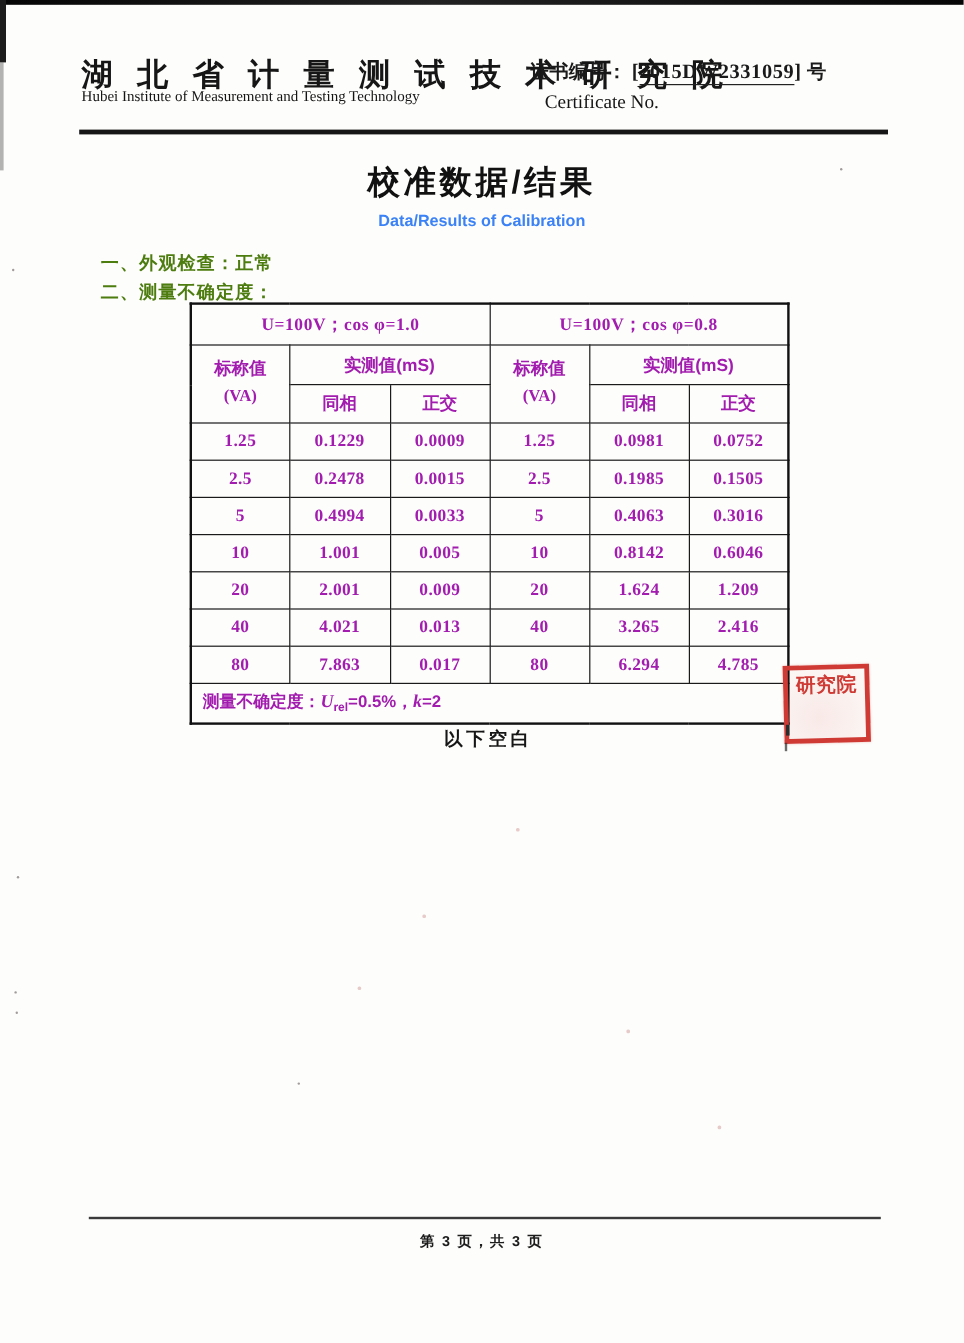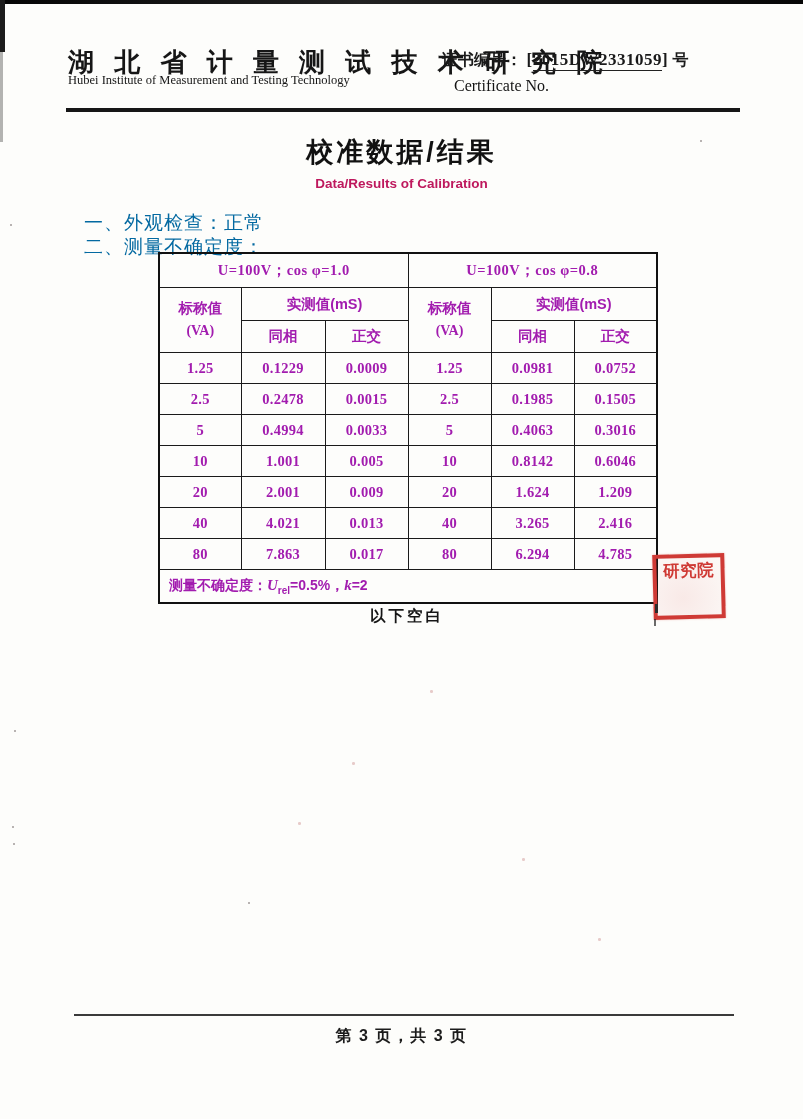--- a/index.html
+++ b/index.html
@@ -19,24 +19,24 @@
   .institute-en{position:absolute;left:68px;top:73px;font-size:12.5px;font-family:"Liberation Serif",serif;color:#151515;}
   .cert-line{position:absolute;left:442px;top:50px;white-space:nowrap;}
   .cert-label{font-size:16px;font-weight:700;}
   .cert-no-wrap{font-family:"Liberation Serif",serif;font-size:17px;font-weight:700;letter-spacing:.5px;}
   .cert-no-underline{border-bottom:1.6px solid #222;padding-bottom:1px;}
   .cert-en{position:absolute;left:454px;top:77px;font-size:16px;font-family:"Liberation Serif",serif;color:#151515;}
   .head-rule{position:absolute;left:66px;top:108px;width:674px;height:3.5px;background:#161616;}
 
   
   .doc-title{position:absolute;left:0;top:134px;width:803px;text-align:center;font-size:27px;font-weight:700;letter-spacing:3px;color:#111;}
-  .doc-subtitle{position:absolute;left:0;top:176px;width:803px;text-align:center;font-size:13.5px;font-weight:600;color:#be185d;}
-
-  
-  .sec{position:absolute;left:84px;font-size:19px;font-weight:400;letter-spacing:1px;color:#0369a1;}
+  .doc-subtitle{position:absolute;left:0;top:176px;width:803px;text-align:center;font-size:13.5px;font-weight:600;color:#3b82f6;}
+
+  
+  .sec{position:absolute;left:84px;font-size:15px;font-weight:700;letter-spacing:1px;color:#4d7c0f;}
   .sec1{top:210px;} .sec2{top:234px;}
 
   
   .cal-table{position:absolute;left:158px;top:252px;width:498px;border-collapse:collapse;table-layout:fixed;}
   .cal-table td{border:1.6px solid #1a1a1a;text-align:center;vertical-align:middle;padding:0;color:#a21caf;}
   .cal-table{border:2.5px solid #111;}
   .c-nom{width:82px;} .c-a{width:84px;} .c-b{width:83px;} .c-c{width:83px;} .c-d{width:83px;} .c-e{width:83px;}
   .th-group{height:33px;font-weight:700;font-size:14.5px;font-family:"Liberation Serif",serif;letter-spacing:.5px;}
   .th-cn{font-weight:700;font-size:14.5px;font-family:"Liberation Sans",sans-serif;}
   .th-measured{height:32px;}
@@ -53,21 +53,21 @@
   
   .stamp{position:absolute;left:653px;top:554px;width:64px;height:57px;border:4.5px solid #cf3a35;
          transform:rotate(-1.5deg);background:radial-gradient(circle at 40% 70%,rgba(207,58,53,.10),rgba(207,58,53,.02));
          box-shadow:0 0 2px rgba(207,58,53,.35);}
   .stamp-text{margin-top:2px;text-align:center;font-size:16.5px;font-weight:700;color:#cf3a35;letter-spacing:.5px;}
   .stamp-dash1{position:absolute;left:655px;top:604px;width:2.5px;height:9px;background:#2c2c2c;}
   .stamp-dash2{position:absolute;left:654px;top:619px;width:2px;height:7px;background:rgba(44,44,44,.7);}
 
   
   .footer-rule{position:absolute;left:74px;top:1014px;width:660px;height:2px;background:#3a3a3a;}
-  .footer-text{position:absolute;left:0;top:1026px;width:803px;text-align:center;font-size:16px;font-weight:600;letter-spacing:1.5px;color:#1c1c1c;}
+  .footer-text{position:absolute;left:0;top:1026px;width:803px;text-align:center;font-size:12px;font-weight:600;letter-spacing:1.5px;color:#1c1c1c;}
 
   
   .speck{position:absolute;border-radius:50%;}
   .sp-d{background:rgba(85,75,75,.55);width:2px;height:2px;}
   .sp-p{background:rgba(190,110,110,.35);width:2.5px;height:2.5px;}
 </style>
 </head>
 <body>
 
 <div class="scan-top-band"></div>

